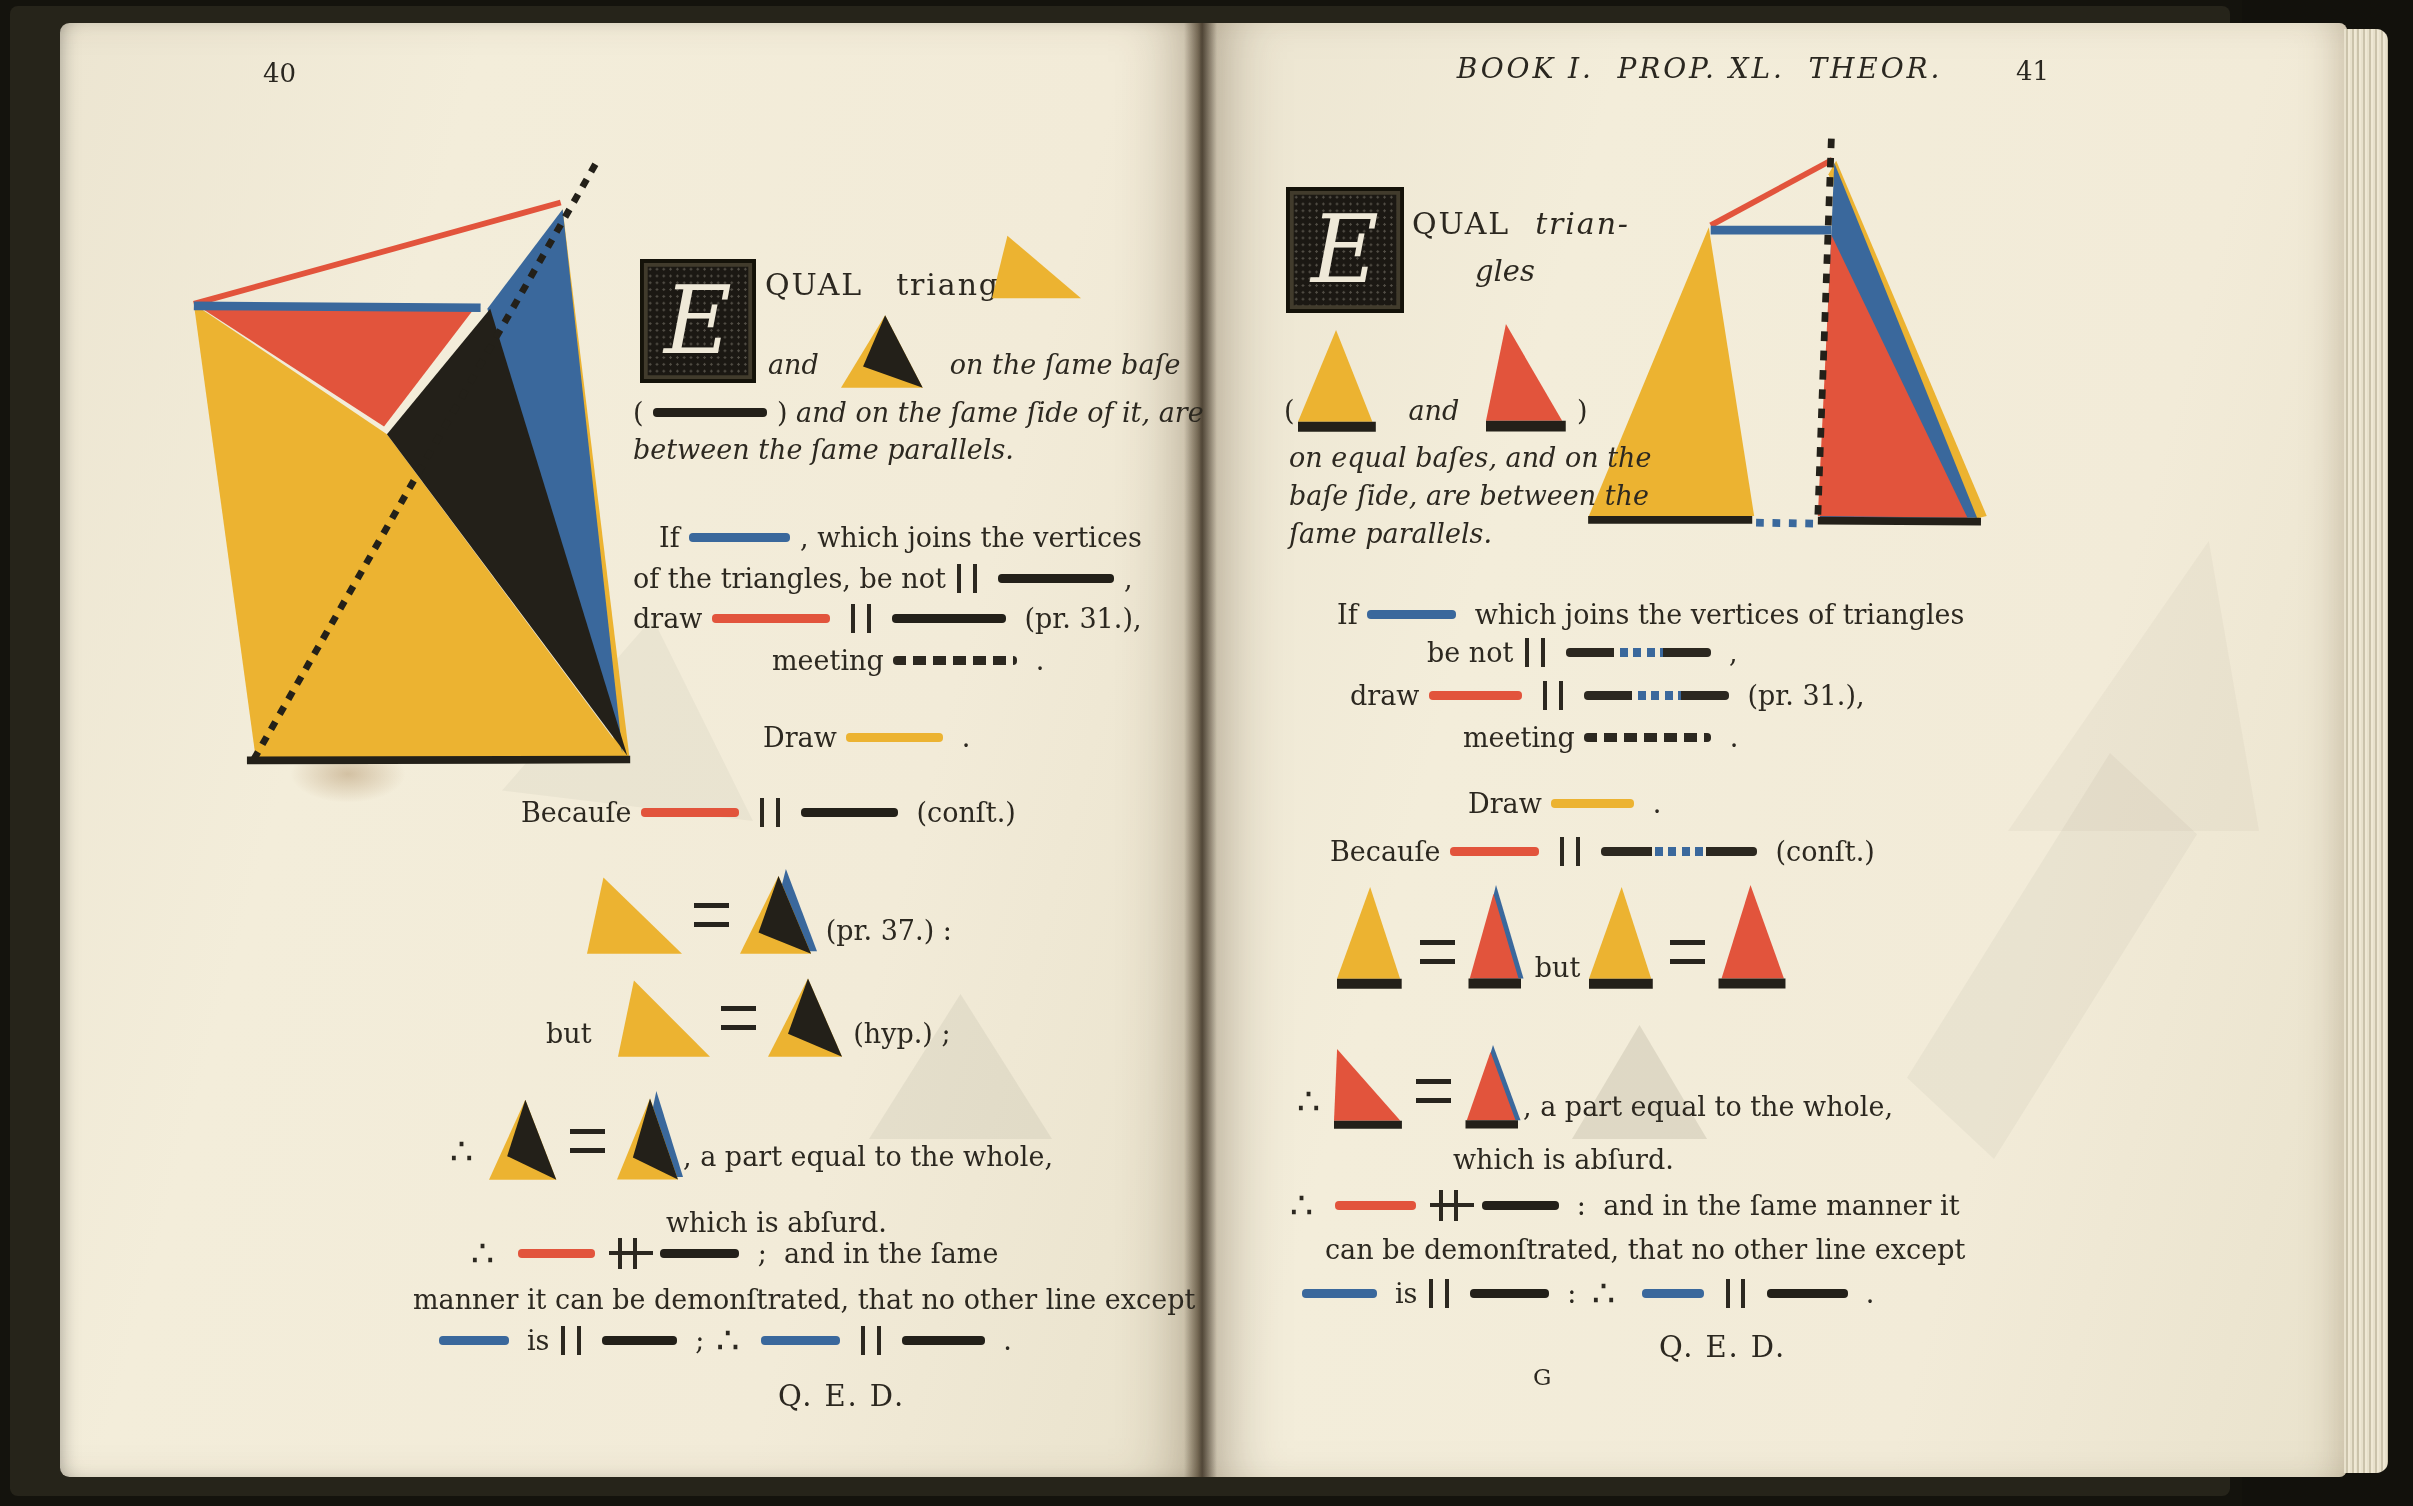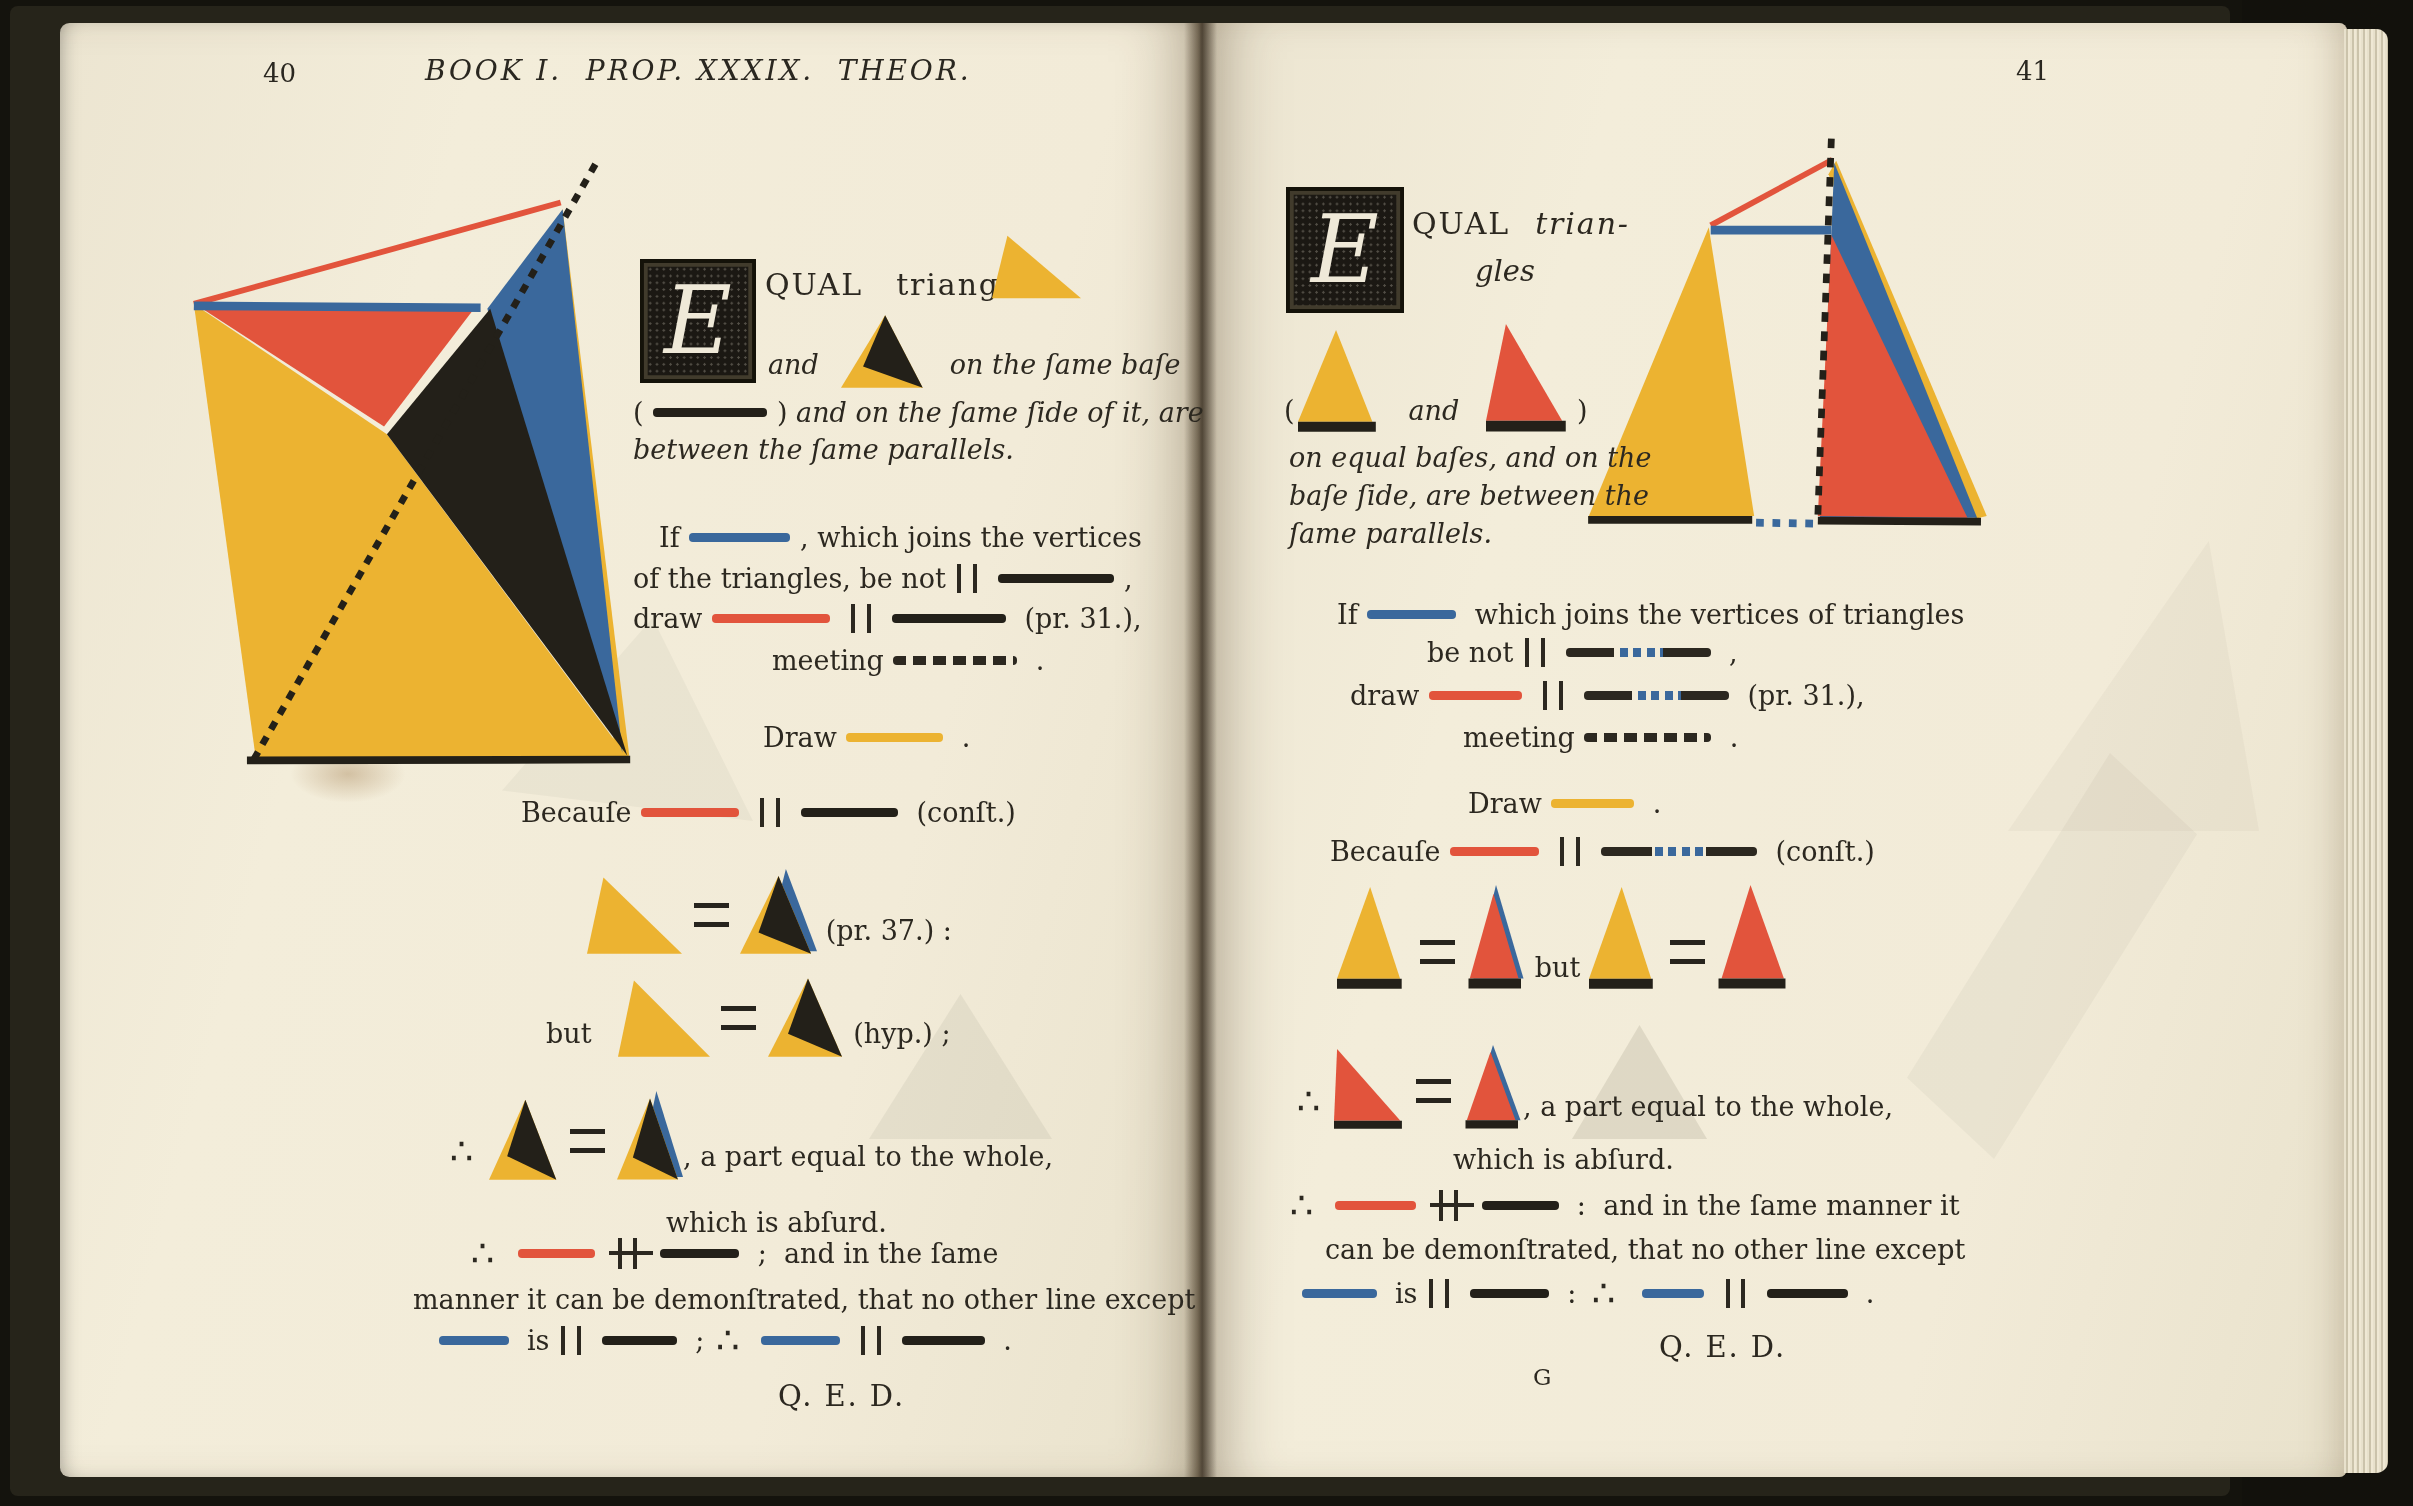--- a/index.html
+++ b/index.html
@@ -55,21 +55,20 @@
   <div class="page page-right">
     <div class="ghost" style="left:372px;top:1002px;width:135px;height:114px;opacity:.18;clip-path:polygon(50% 0,100% 100%,0 100%);"></div>
     <div class="ghost" style="left:707px;top:730px;width:290px;height:406px;opacity:.07;clip-path:polygon(70% 0,100% 20%,30% 100%,0 80%);"></div>
     <div class="ghost" style="left:808px;top:518px;width:251px;height:290px;opacity:.06;clip-path:polygon(80% 0,100% 100%,0 100%);"></div>
   </div>
 
   <div class="edges"></div>
   <div class="gutter"></div>
 
   <div class="pgno" style="left:263px;top:58px;">40</div>
-  <div class="hdr" style="left:425px;top:54px;width:502px;text-align:center;">BOOK I.  PROP. XXXIX.  THEOR.</div>
 
   <div class="fig" style="left:162px;top:135px;width:502px;height:666px;"><svg viewBox="0 0 520 690" width="100%" height="100%" preserveAspectRatio="none">
         <polygon points="33,175 97,645 482,645 233,310" fill="#ecb331"></polygon>
         <polygon points="415,77 484,643 470,645 404,95" fill="#ecb331"></polygon>
         <polygon points="415,77 337,180 477,640" fill="#3a689c"></polygon>
         <polygon points="340,180 482,643 233,310" fill="#232019"></polygon>
         <polygon points="37,177 327,175 230,302" fill="#e2543c"></polygon>
         <line x1="95" y1="647" x2="452" y2="25" stroke="#232019" stroke-width="7" stroke-dasharray="9 9"></line>
         <line x1="33" y1="175" x2="413" y2="70" stroke="#e2543c" stroke-width="6"></line>
         <line x1="33" y1="177" x2="330" y2="179" stroke="#3a689c" stroke-width="9"></line>
@@ -116,20 +115,21 @@
         <polygon points="52,6 96,72 0,72" fill="#ecb331"></polygon>
         <polygon points="52,6 96,72 25,54" fill="#232019"></polygon>
       </svg><span class="txt">, a part equal to the whole,</span></div>
   <div class="tl" style="left:666px;top:1207px;"><span class="txt">which is abſurd.</span></div>
 
   <div class="tl" style="left:465px;top:1238px;"><span class="ther">∴</span><span style="display: inline-block; width: 7.7px;"></span><span class="rule" style="width: 77px; background: rgb(226, 84, 60);"></span><span class="npar"></span><span class="rule" style="width: 79px; background: rgb(35, 32, 25);"></span><span class="txt"> ;  and in the ſame</span></div>
   <div class="tl" style="left:413px;top:1284px;"><span class="txt">manner it can be demonſtrated, that no other line except</span></div>
   <div class="tl" style="left:429px;top:1325px;"><span class="rule" style="width: 70px; background: rgb(58, 104, 156);"></span><span class="txt"> is</span><span class="par"></span><span class="rule" style="width: 75px; background: rgb(35, 32, 25);"></span><span class="txt"> ;</span><span style="display: inline-block; width: 5.8px;"></span><span class="ther">∴</span><span style="display: inline-block; width: 5.8px;"></span><span class="rule" style="width: 79px; background: rgb(58, 104, 156);"></span><span class="par"></span><span class="rule" style="width: 83px; background: rgb(35, 32, 25);"></span><span class="txt"> .</span></div>
   <div class="qed" style="left:778px;top:1379px;">Q. E. D.</div>
 
+  <div class="hdr" style="left:1429px;top:52px;width:541px;text-align:center;">BOOK I.  PROP. XL.  THEOR.</div>
   <div class="pgno" style="left:2016px;top:56px;">41</div>
 
   <div class="fig" style="left:1564px;top:97px;width:444px;height:444px;"><svg viewBox="0 0 460 460" width="100%" height="100%" preserveAspectRatio="none">
         <polygon points="282,66 438,434 426,437 274,80" fill="#ecb331"></polygon>
         <polygon points="280,68 428,436 265,436" fill="#3a689c"></polygon>
         <polygon points="277,143 418,436 263,434" fill="#e2543c"></polygon>
         <polygon points="150,135 197,434 25,436" fill="#ecb331"></polygon>
         <line x1="25" y1="438" x2="195" y2="438" stroke="#232019" stroke-width="8"></line>
         <line x1="199" y1="441" x2="259" y2="442" stroke="#3a689c" stroke-width="8" stroke-dasharray="8 9"></line>
         <line x1="263" y1="439" x2="432" y2="440" stroke="#232019" stroke-width="8"></line>

